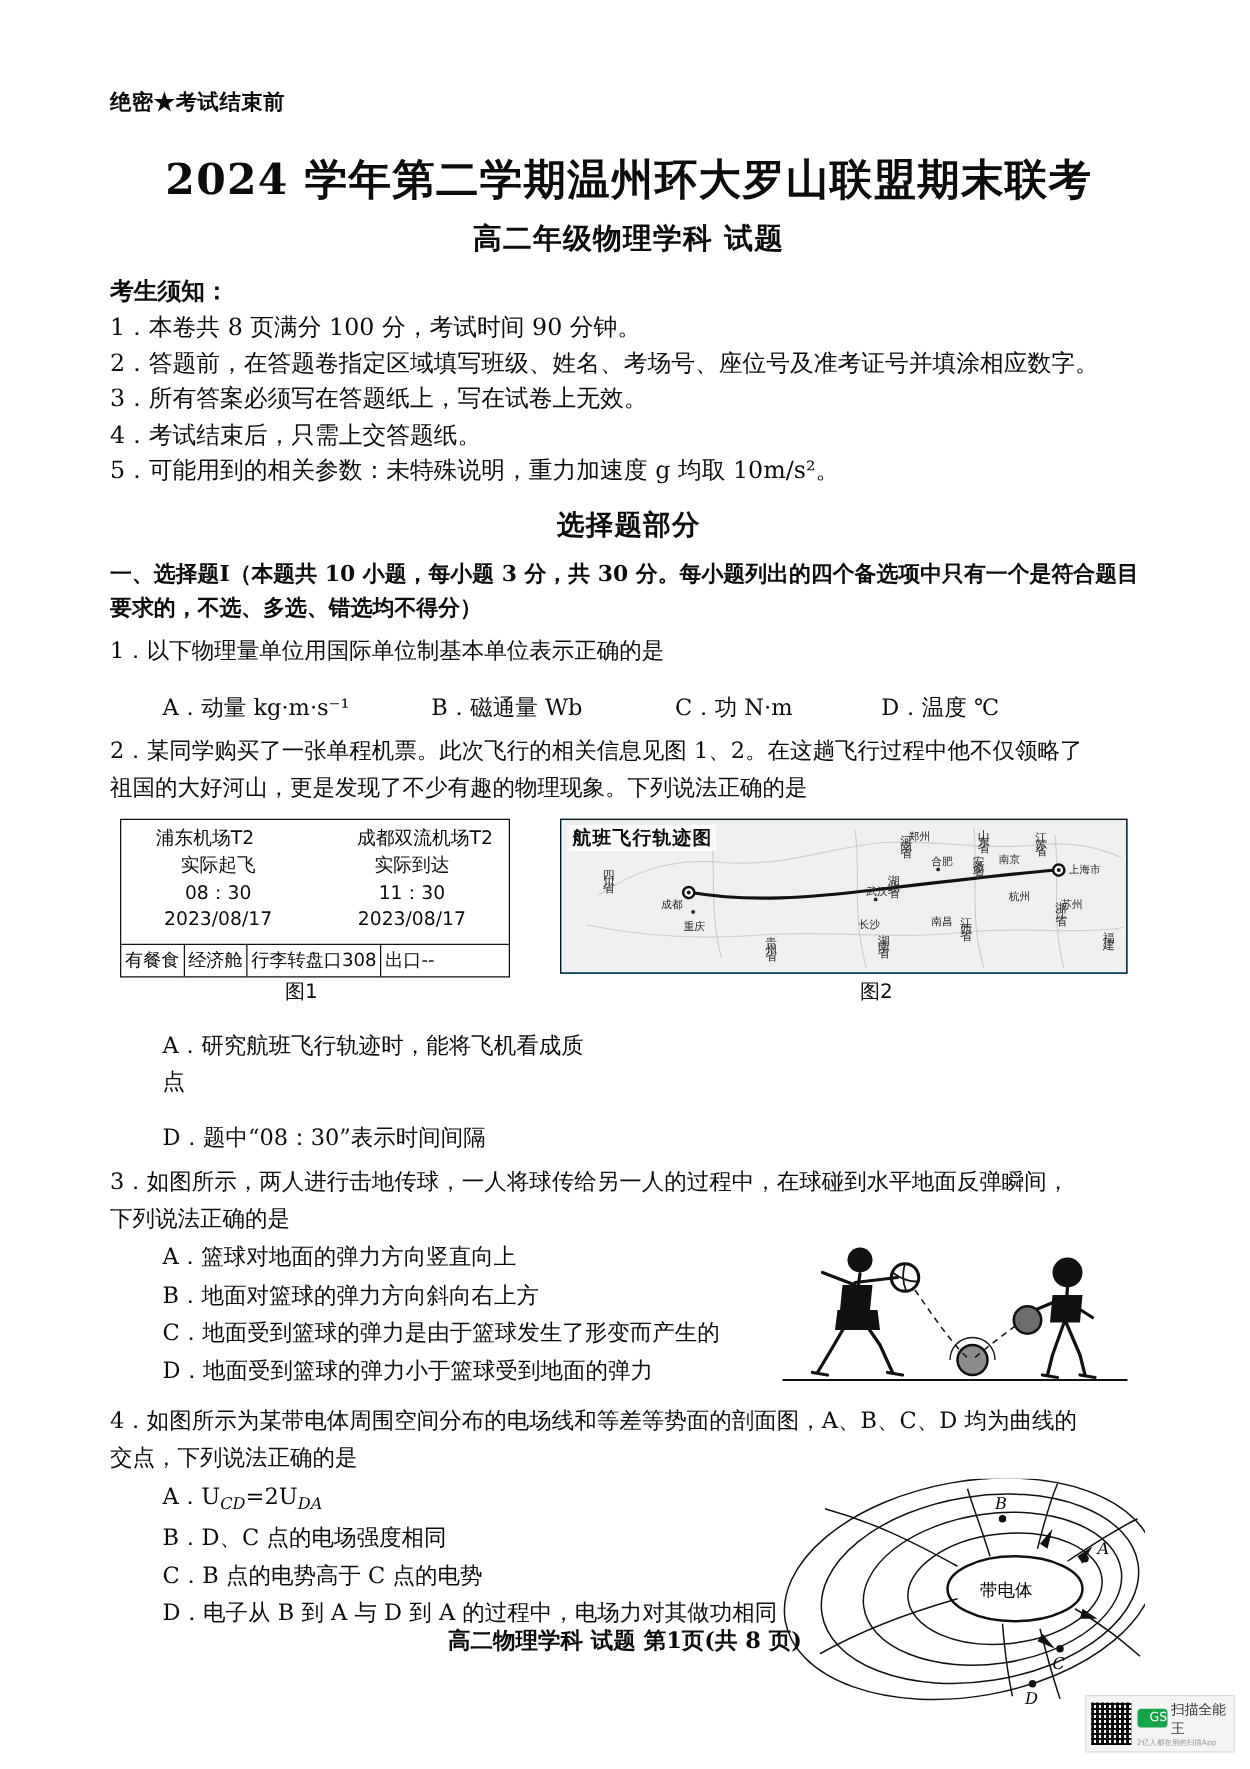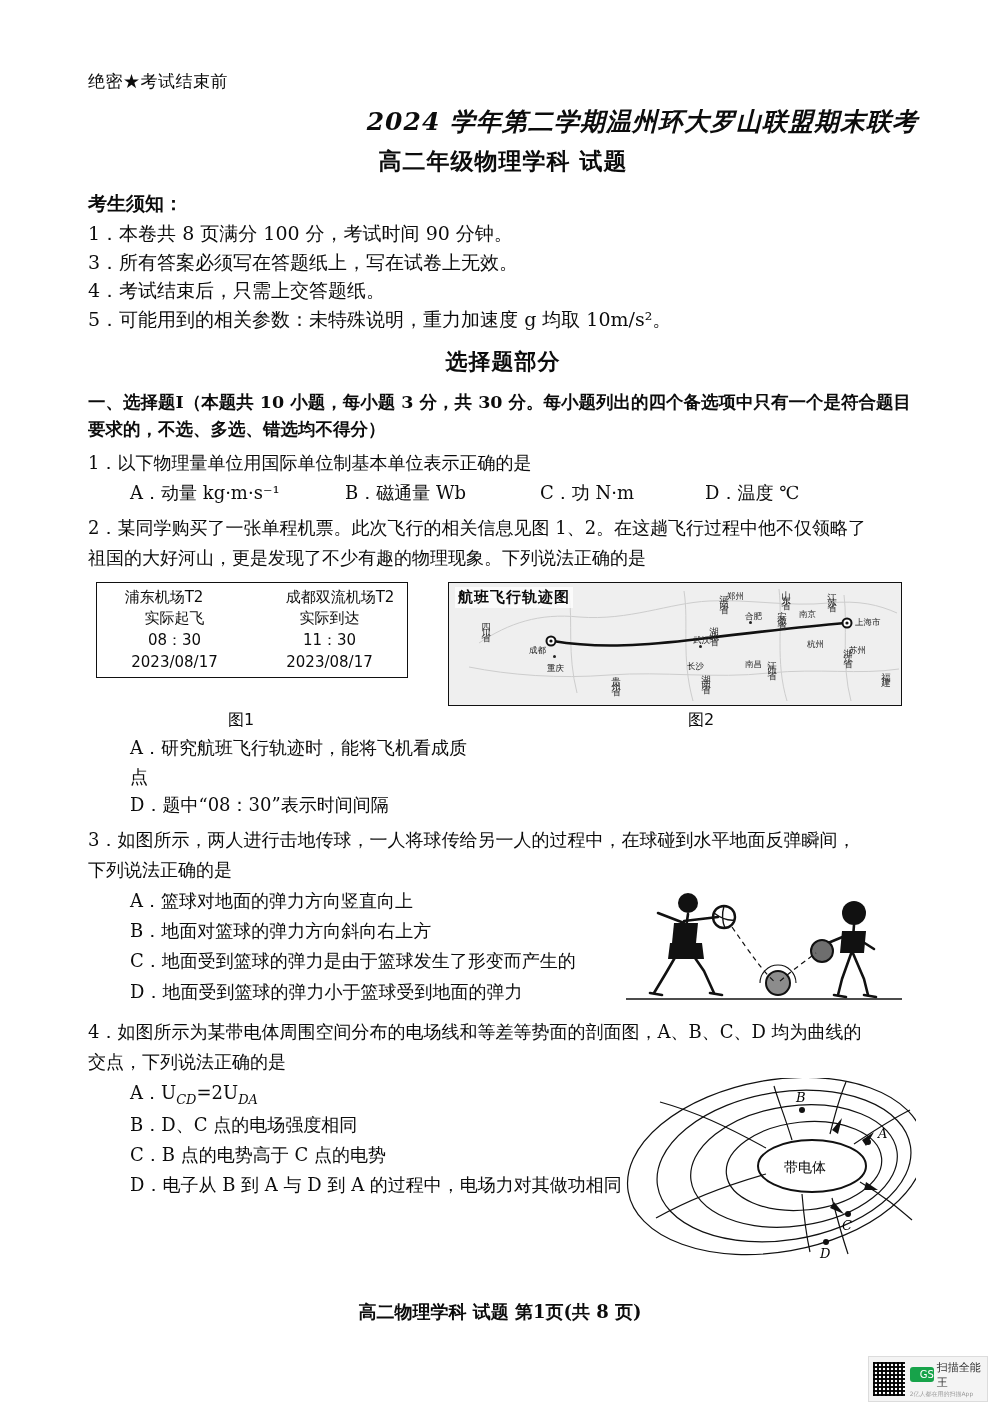--- a/index.html
+++ b/index.html
@@ -23,31 +23,30 @@
     padding: 0;
   }
   .content {
     position: absolute;
     left: 88px;
     top: 70px;
     width: 830px;
   }
   .secret {
     font-size: 17px;
-    font-weight: normal;
+    font-weight: bold;
     letter-spacing: 0.5px;
-    margin-bottom: 12px;
+    margin-bottom: 28px;
   }
   .title-main {
-    text-align: right;
-    font-size: 25px;
+    text-align: center;
+    font-size: 34px;
     font-weight: bold;
     letter-spacing: 1px;
     margin: 8px 0 4px 0;
-    font-style: italic;
   }
   .title-sub {
     text-align: center;
     font-size: 23px;
     font-weight: bold;
     letter-spacing: 1px;
     margin: 8px 0 14px 0;
   }
   .notice-head {
     font-size: 19px;
@@ -76,21 +75,21 @@
     font-size: 18px;
     line-height: 1.55;
     margin: 6px 0 2px 0;
   }
   .opt-row {
     font-size: 18px;
     line-height: 1.6;
     margin-left: 42px;
     display: flex;
   }
-  .opt-row > span { display: inline-block; }
+  .opt-row > span { display: inline-block; margin-top: 16px; }
   .opt-list div {
     font-size: 18px;
     line-height: 1.68;
     margin-left: 42px;
   }
   sub { font-size: 0.72em; }
   .ital { font-style: italic; }
 
   
   .fig-row {
@@ -245,20 +244,21 @@
 <div class="page">
   <div class="content">
 
     <div class="secret">绝密★考试结束前</div>
 
     <div class="title-main">2024 学年第二学期温州环大罗山联盟期末联考</div>
     <div class="title-sub">高二年级物理学科 试题</div>
 
     <div class="notice-head">考生须知：</div>
     <div class="notice-line">1．本卷共 8 页满分 100 分，考试时间 90 分钟。</div>
+    <div class="notice-line">2．答题前，在答题卷指定区域填写班级、姓名、考场号、座位号及准考证号并填涂相应数字。</div>
     <div class="notice-line">3．所有答案必须写在答题纸上，写在试卷上无效。</div>
     <div class="notice-line">4．考试结束后，只需上交答题纸。</div>
     <div class="notice-line">5．可能用到的相关参数：未特殊说明，重力加速度 g 均取 10m/s²。</div>
 
     <div class="section-title">选择题部分</div>
 
     <div class="q-group-head">一、选择题Ⅰ（本题共 10 小题，每小题 3 分，共 30 分。每小题列出的四个备选项中只有一个是符合题目要求的，不选、多选、错选均不得分）</div>
 
     <div class="q-stem">
       <span>1．</span><span>以下物理量单位用国际单位制基本单位表示正确的是</span>
@@ -286,20 +286,26 @@
           <div>实际起飞</div>
           <div>实际到达</div>
         </div>
         <div class="trow">
           <div>08：30</div>
           <div>11：30</div>
         </div>
         <div class="trow" style="padding-bottom:3px">
           <div>2023/08/17</div>
           <div>2023/08/17</div>
+        </div>
+        <div class="tsep">
+          <div>有餐食</div>
+          <div>经济舱</div>
+          <div>行李转盘口308</div>
+          <div>出口--</div>
         </div>
       </div>
       <div class="cap cap1">图1</div>
 
       <div class="map">
         <svg width="452" height="122">
           <rect x="0" y="0" width="452" height="122" fill="#efefef"></rect>
           <path d="M30,60 C60,40 90,30 130,34 C180,38 220,20 260,18 C300,16 340,24 380,20 C410,17 430,22 448,30" fill="none" stroke="#cdcdcd" stroke-width="1"></path>
           <path d="M20,84 C60,92 110,96 160,92 C215,88 265,96 320,90 C370,85 410,92 450,86" fill="none" stroke="#cdcdcd" stroke-width="1"></path>
           <path d="M120,10 C124,40 118,70 128,110" fill="none" stroke="#cdcdcd" stroke-width="1"></path>

